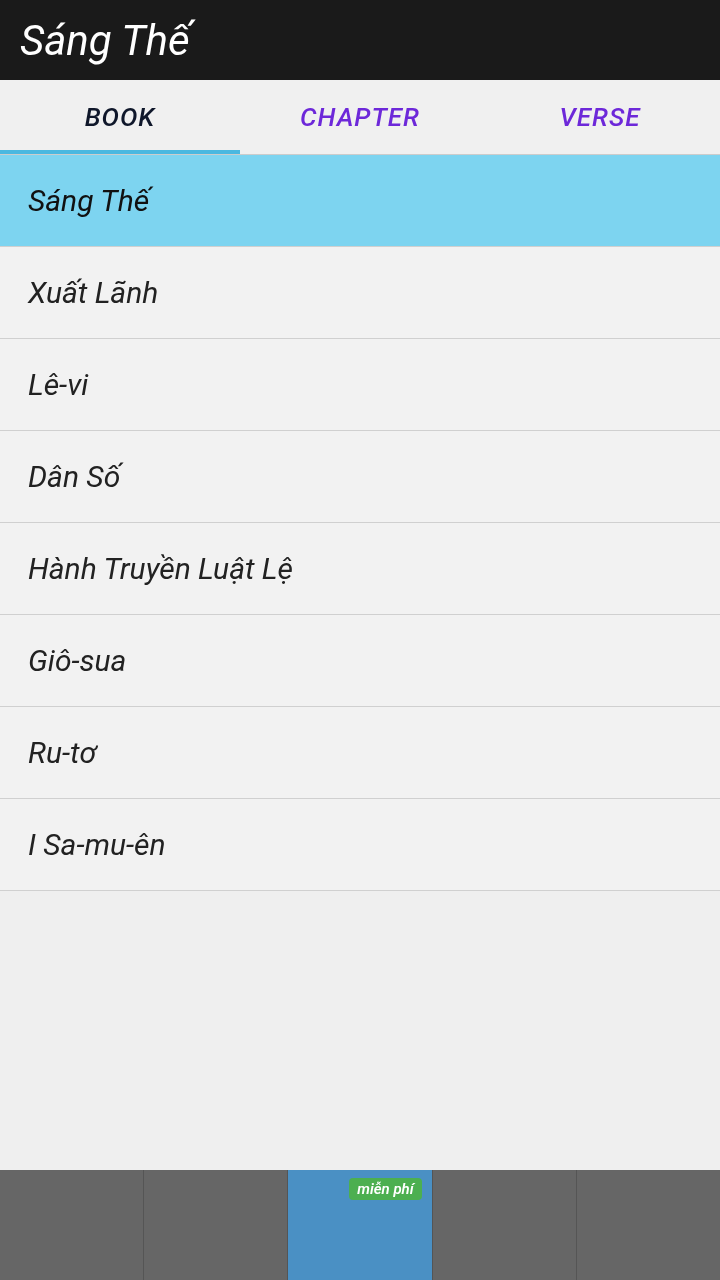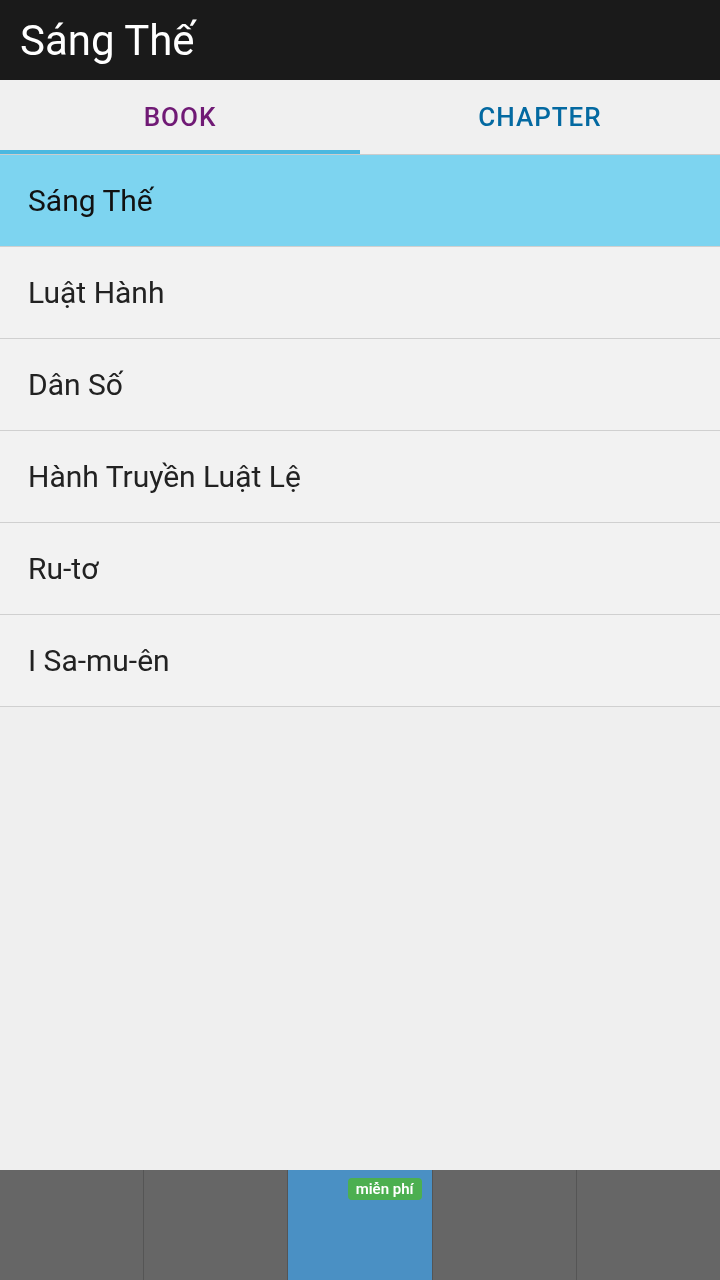--- a/index.html
+++ b/index.html
@@ -1,16 +1,16 @@
 <!DOCTYPE html>
 <html><head>
   <meta charset="utf-8">
   <meta name="viewport" content="width=720px">
   <style>
-    * { box-sizing: border-box; margin: 0; padding: 0; }
+    * { box-sizing: border-box; margin: 0; padding: 0; font-style: italic; }
     body {
       width: 720px;
       min-height: 1280px;
       font-family: 'Roboto', Arial, sans-serif;
       background: #e8e8e8;
       display: flex;
       flex-direction: column;
     }
 
     
@@ -34,27 +34,27 @@
       height: 75px;
       border-bottom: 1px solid #ccc;
     }
     .tab-item {
       flex: 1;
       display: flex;
       align-items: center;
       justify-content: center;
       font-size: 26px;
       font-weight: 500;
-      color: #0369a1;
+      color: #6d28d9;
       cursor: pointer;
       position: relative;
       letter-spacing: 1px;
     }
     .tab-item.active {
-      color: #701a75;
+      color: #0f172a;
     }
     .tab-item.active::after {
       content: '';
       position: absolute;
       bottom: 0;
       left: 0;
       right: 0;
       height: 4px;
       background: #4ab8e0;
     }
@@ -134,27 +134,32 @@
   <span class="header-title">Sáng Thế</span>
 </div>
 
 <div class="tab-bar">
   <div class="tab-item active">
     <span>BOOK</span>
   </div>
   <div class="tab-item">
     <span>CHAPTER</span>
   </div>
+  <div class="tab-item">
+    <span>VERSE</span>
+  </div>
 </div>
 
 <div class="book-list">
 <div class="book-item selected">Sáng Thế</div>
-    <div class="book-item">Luật Hành</div>
+    <div class="book-item">Xuất Lãnh</div>
+    <div class="book-item">Lê-vi</div>
     <div class="book-item">Dân Số</div>
     <div class="book-item">Hành Truyền Luật Lệ</div>
+    <div class="book-item">Giô-sua</div>
     <div class="book-item">Ru-tơ</div>
     <div class="book-item">I Sa-mu-ên</div>
   </div>
 
 <div class="bottom-nav">
 
   <div class="nav-item">
     
   </div>
 

